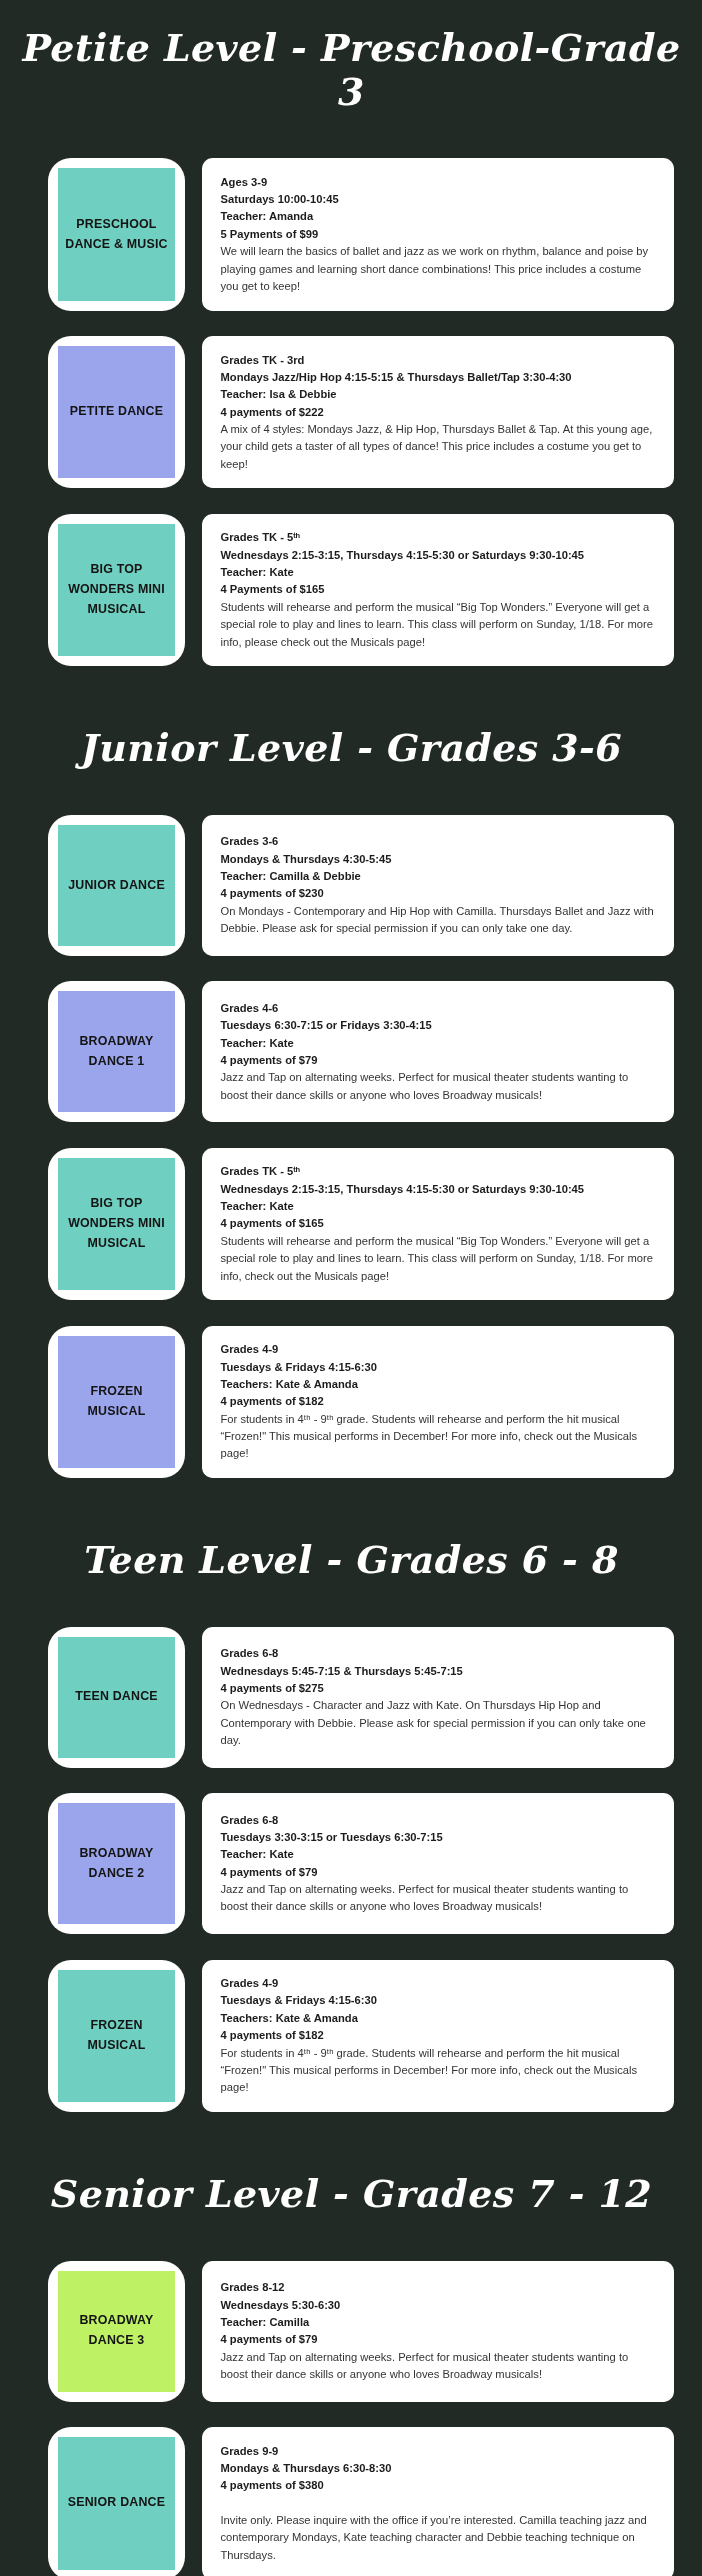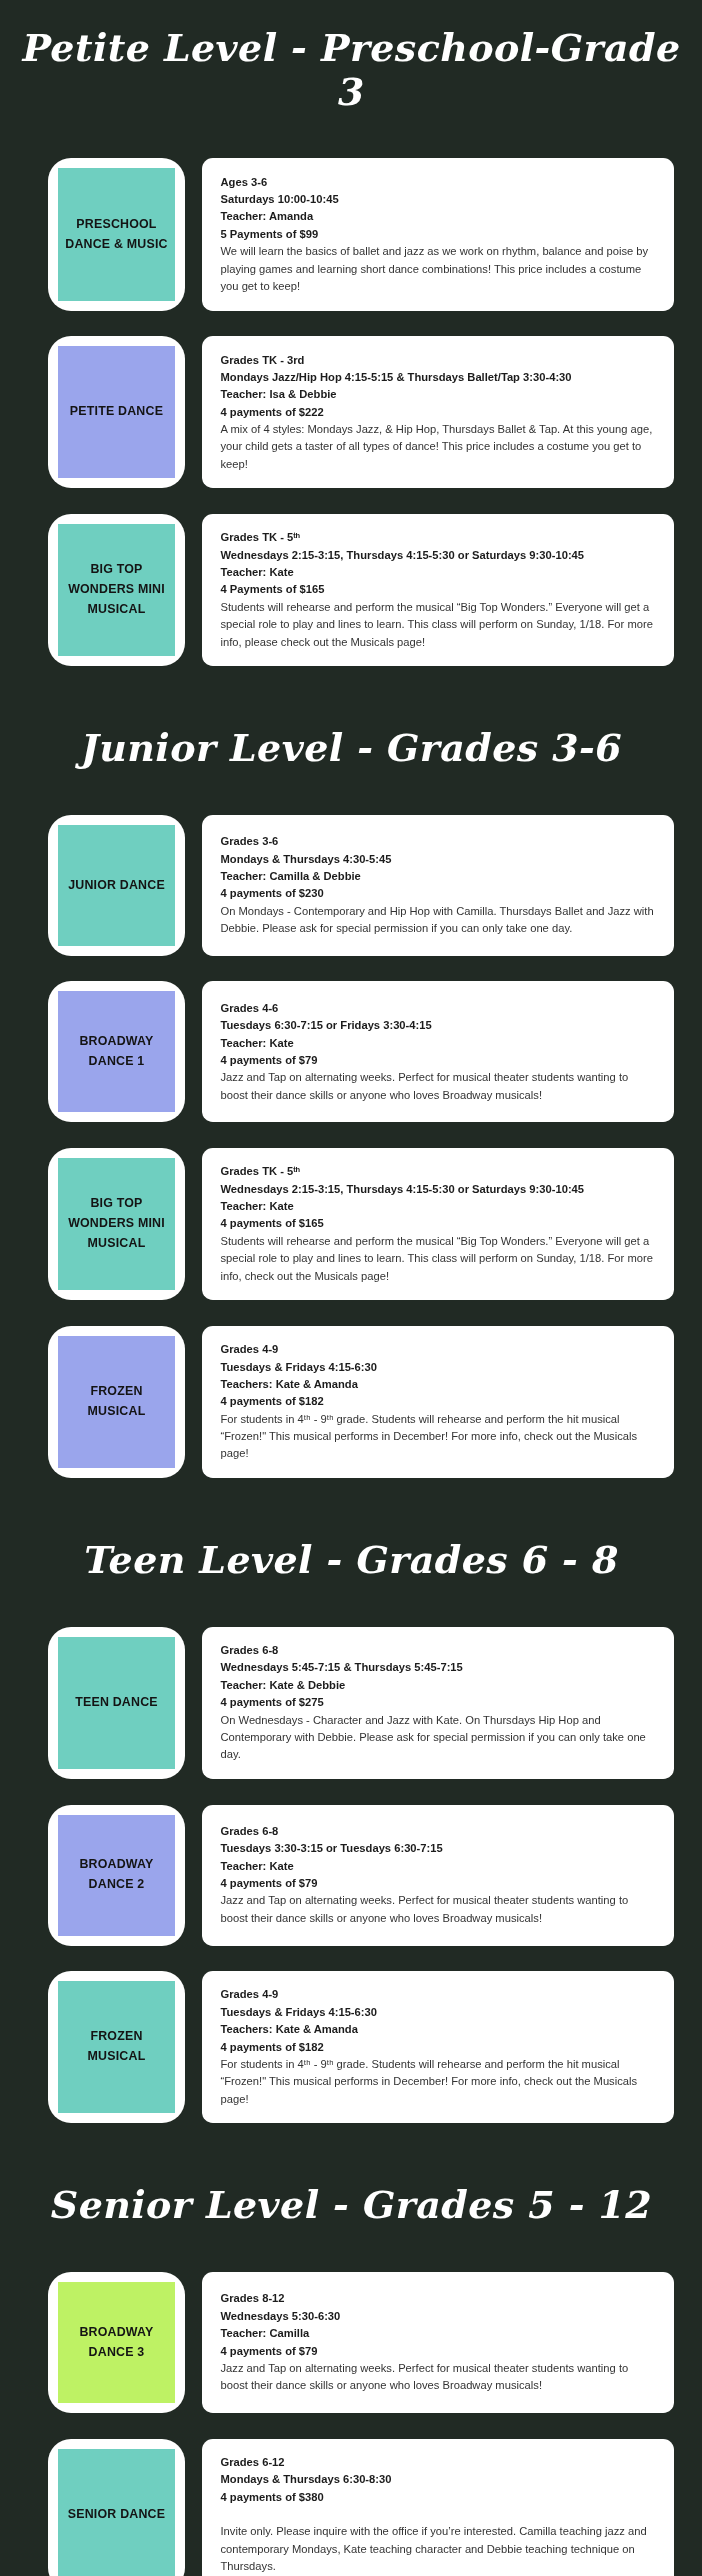--- a/index.html
+++ b/index.html
@@ -86,21 +86,21 @@
   <section>
     <h1 class="level-heading">Petite Level - Preschool-Grade 3</h1>
 
     <div class="card-row">
       <div class="label-card">
         <div class="label-box" style="background: rgb(111, 207, 192);">
           <span class="label-text">PRESCHOOL DANCE &amp; MUSIC</span>
         </div>
       </div>
       <div class="info-card">
-        <p class="line">Ages 3-6</p>
+        <p class="line">Ages 3-9</p>
         <p class="line">Saturdays 10:00-10:45</p>
         <p class="line">Teacher: Amanda</p>
         <p class="line">5 Payments of $99</p>
         <p class="desc">We will learn the basics of ballet and jazz as we work on rhythm, balance and poise by playing games and learning short dance combinations!  This price includes a costume you get to keep!</p>
       </div>
     </div>
 
     <div class="card-row">
       <div class="label-card">
         <div class="label-box" style="background: rgb(154, 165, 236);">
@@ -201,21 +201,20 @@
 
     <div class="card-row">
       <div class="label-card">
         <div class="label-box" style="background: rgb(111, 207, 192);">
           <span class="label-text">TEEN DANCE</span>
         </div>
       </div>
       <div class="info-card">
         <p class="line">Grades 6-8</p>
         <p class="line">Wednesdays 5:45-7:15 &amp; Thursdays 5:45-7:15</p>
-        <p class="line">Teacher: Kate &amp; Debbie</p>
         <p class="line">4 payments of $275</p>
         <p class="desc">On Wednesdays - Character and Jazz with Kate. On Thursdays Hip Hop and Contemporary with Debbie. Please ask for special permission if you can only take one day.</p>
       </div>
     </div>
 
     <div class="card-row">
       <div class="label-card">
         <div class="label-box" style="background: rgb(154, 165, 236);">
           <span class="label-text">BROADWAY DANCE 2</span>
         </div>
@@ -239,21 +238,21 @@
         <p class="line">Grades 4-9</p>
         <p class="line">Tuesdays &amp; Fridays 4:15-6:30</p>
         <p class="line">Teachers: Kate &amp; Amanda</p>
         <p class="line">4 payments of $182</p>
         <p class="desc">For students in 4ᵗʰ - 9ᵗʰ grade. Students will rehearse and perform the hit musical “Frozen!" This musical performs in December! For more info, check out the Musicals page!</p>
       </div>
     </div>
   </section>
 
   <section>
-    <h1 class="level-heading">Senior Level - Grades 5 - 12</h1>
+    <h1 class="level-heading">Senior Level - Grades 7 - 12</h1>
 
     <div class="card-row">
       <div class="label-card">
         <div class="label-box" style="background: #bef264;">
           <span class="label-text">BROADWAY DANCE 3</span>
         </div>
       </div>
       <div class="info-card">
         <p class="line">Grades 8-12</p>
         <p class="line">Wednesdays 5:30-6:30</p>
@@ -263,21 +262,21 @@
       </div>
     </div>
 
     <div class="card-row">
       <div class="label-card">
         <div class="label-box" style="background: rgb(111, 207, 192);">
           <span class="label-text">SENIOR DANCE</span>
         </div>
       </div>
       <div class="info-card">
-        <p class="line">Grades 6-12</p>
+        <p class="line">Grades 9-9</p>
         <p class="line">Mondays &amp; Thursdays 6:30-8:30</p>
         <p class="line">4 payments of $380</p>
         <p class="desc">
 Invite only.  Please inquire with the office if you’re interested.  Camilla teaching jazz and contemporary Mondays, Kate teaching character and Debbie teaching technique on Thursdays.</p>
       </div>
     </div>
 
   </section>
 
 </div>

